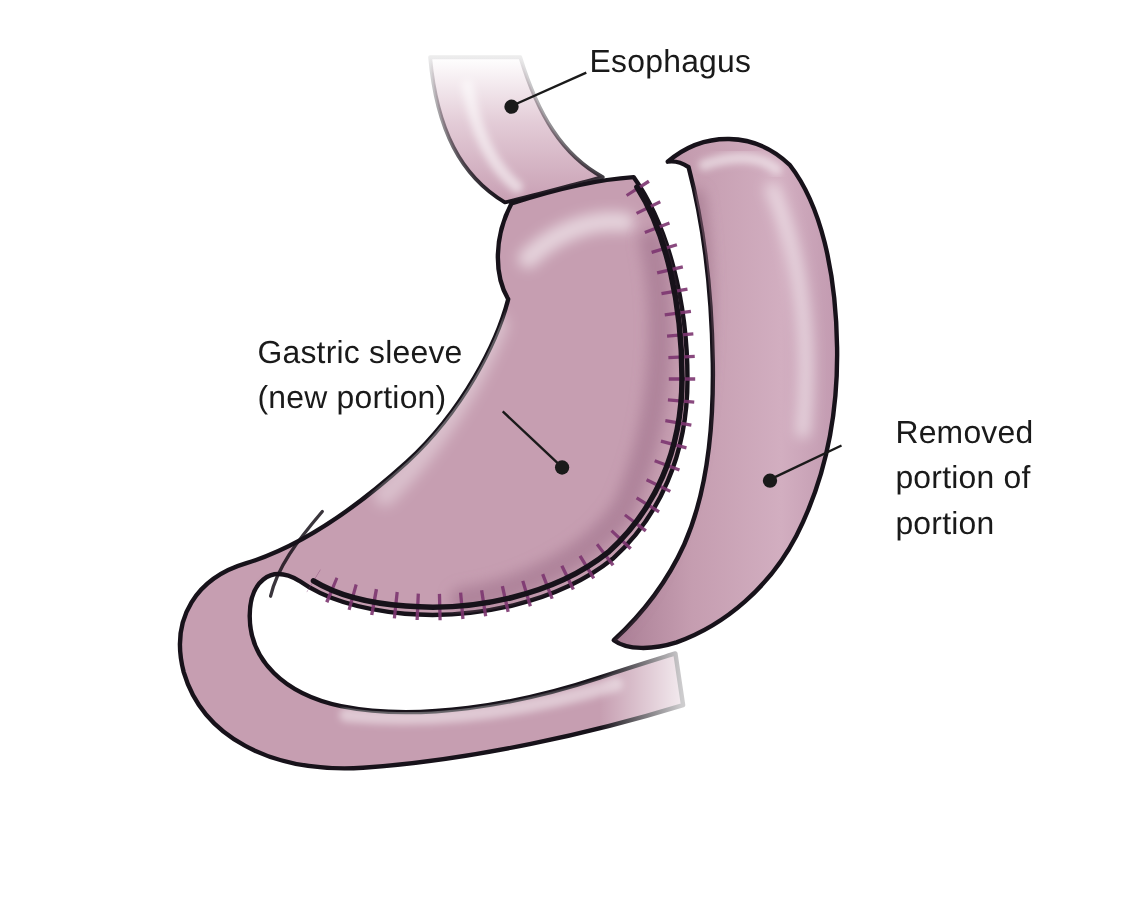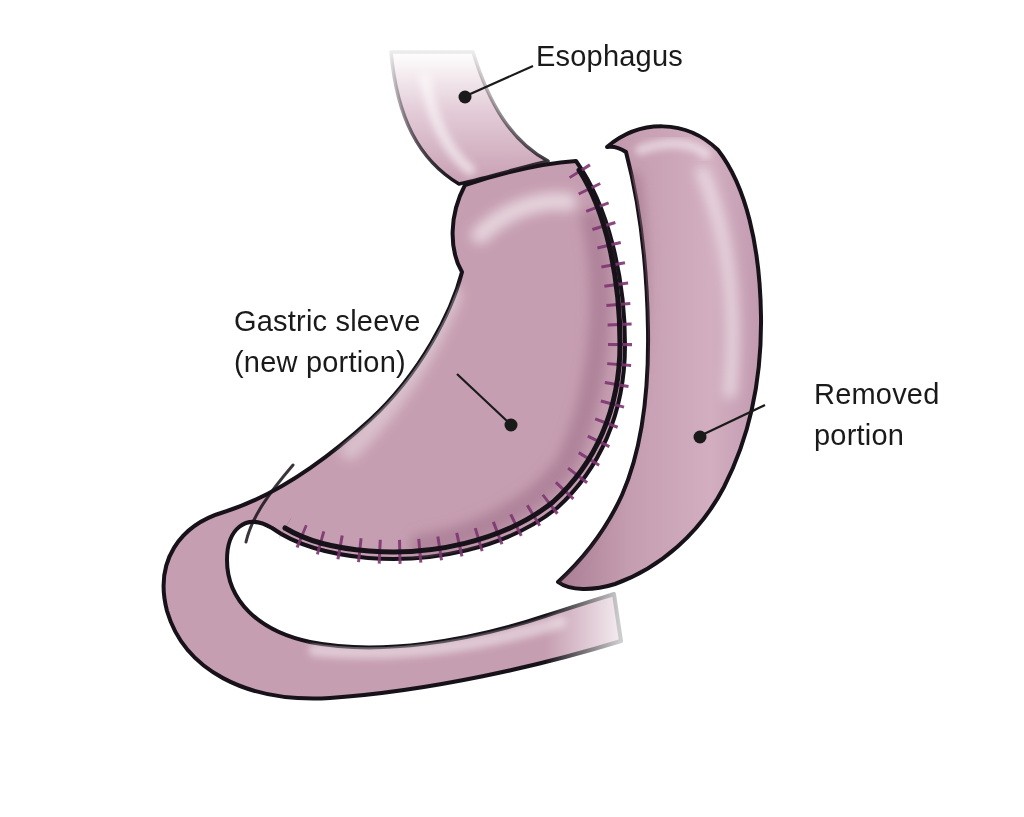--- a/index.html
+++ b/index.html
@@ -141,16 +141,17 @@
     <span>Esophagus</span>
   </div>
 
   <div class="lbl" id="lbl-sleeve">
     <span>Gastric sleeve</span>
     <span>(new portion)</span>
   </div>
 
   <div class="lbl" id="lbl-removed">
     <span>Removed</span>
+    <span>portion of</span>
     <span>portion</span>
   </div>
 
 </div>
 
 </body></html>

